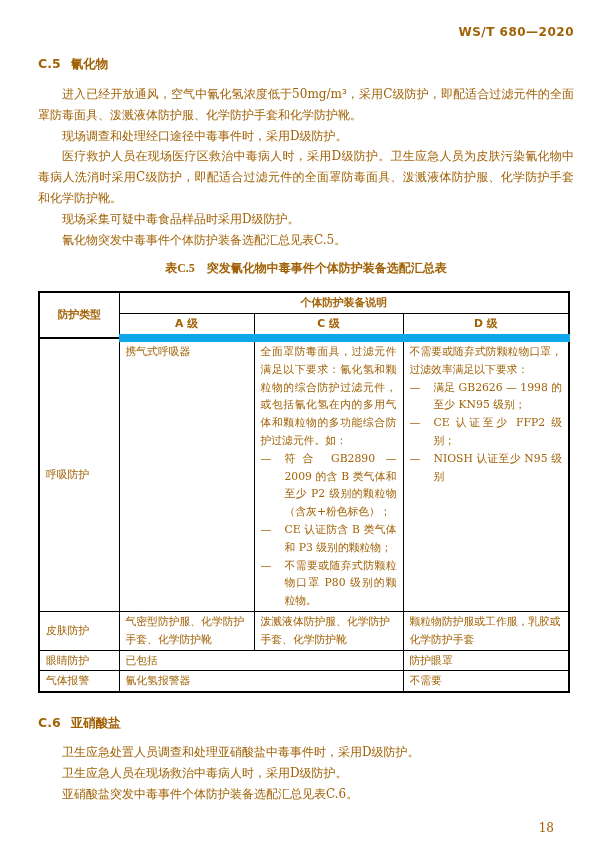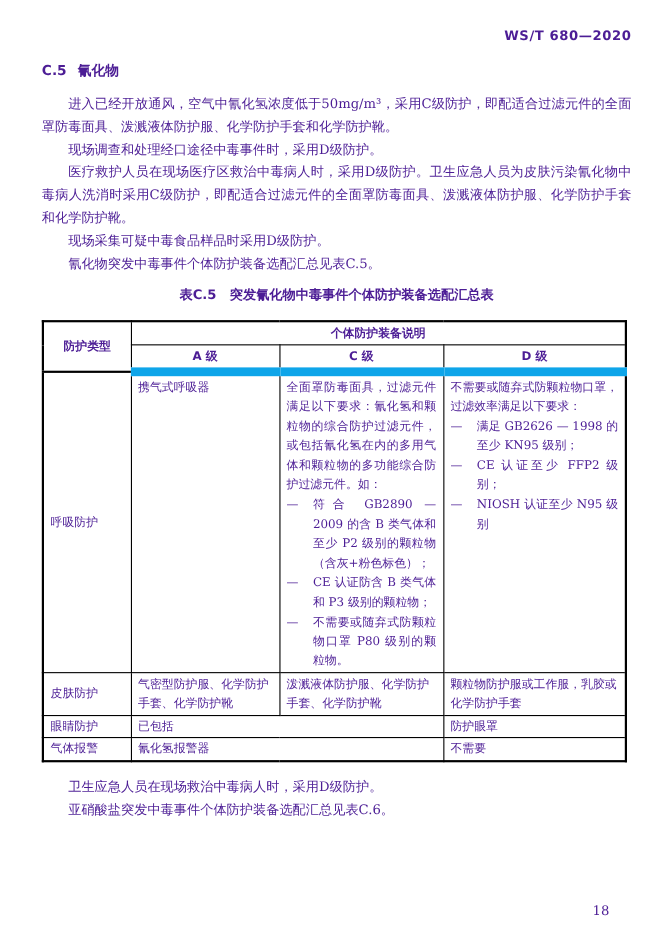--- a/index.html
+++ b/index.html
@@ -3,21 +3,21 @@
 <meta charset="utf-8">
 <style>
   html, body { margin: 0; padding: 0; background: #d9d9d9; }
   * { box-sizing: border-box; }
   .page {
     position: relative;
     width: 604px;
     height: 860px;
     margin: 0 auto;
     background: #ffffff;
-    color: #4c1d95;
+    color: #a16207;
     font-family: "DejaVu Serif", "Liberation Serif", serif;
     padding: 25px 30px 0 38px;
     overflow: hidden;
   }
   .doc-header {
     text-align: right;
     font-family: "DejaVu Sans", "Liberation Sans", sans-serif;
     font-weight: bold;
     font-size: 12px;
     letter-spacing: 0.5px;
@@ -41,21 +41,21 @@
     text-align: justify;
   }
   .table-caption {
     margin-top: 10px;
     text-align: center;
     font-family: "DejaVu Sans", "Liberation Sans", sans-serif;
     font-weight: bold;
     font-size: 12px;
     line-height: 16px;
   }
-  .table-caption .cap-label { margin-right: 12px; }
+  .table-caption .cap-label { margin-right: 12px; font-family: Liberation Serif, serif; }
   table.gb-table {
     margin-top: 15px;
     width: 530px;
     border-collapse: collapse;
     table-layout: fixed;
     font-size: 10.8px;
     line-height: 17.8px;
   }
   table.gb-table td {
     border: 1px solid #000;
@@ -181,21 +181,25 @@
       </tr>
 
       <tr>
         <td class="rowlabel">气体报警</td>
         <td class="center-cell" colspan="2">氰化氢报警器</td>
         <td class="center-cell">不需要</td>
       </tr>
     </tbody>
   </table>
 
+  <h2 class="section-heading" style="margin-top:22px">
+    <span class="sec-num">C.6</span><span>亚硝酸盐</span>
+  </h2>
 
   <div class="para-block c6">
+    <p>卫生应急处置人员调查和处理亚硝酸盐中毒事件时，采用D级防护。</p>
     <p>卫生应急人员在现场救治中毒病人时，采用D级防护。</p>
     <p>亚硝酸盐突发中毒事件个体防护装备选配汇总见表C.6。</p>
   </div>
 
   <div class="page-number">18</div>
 
 </div>
 
 </body></html>

